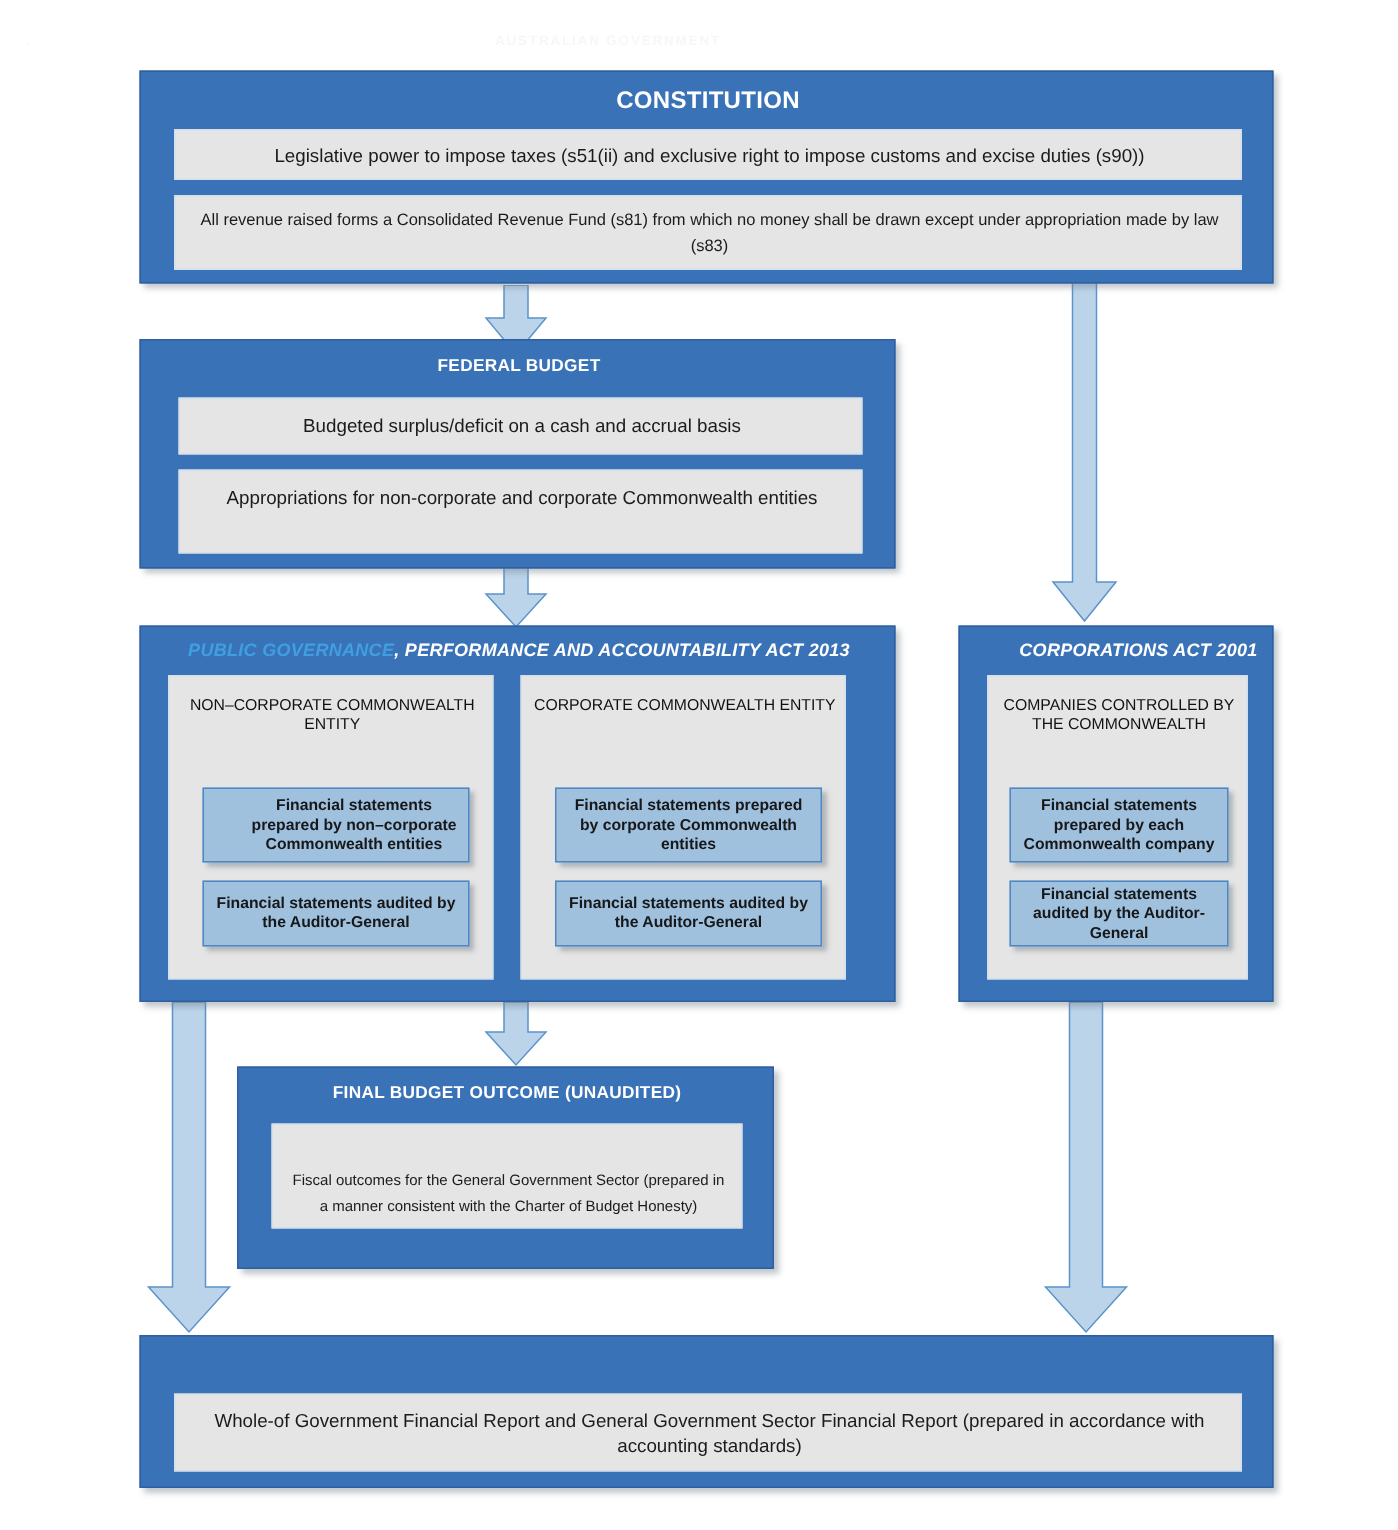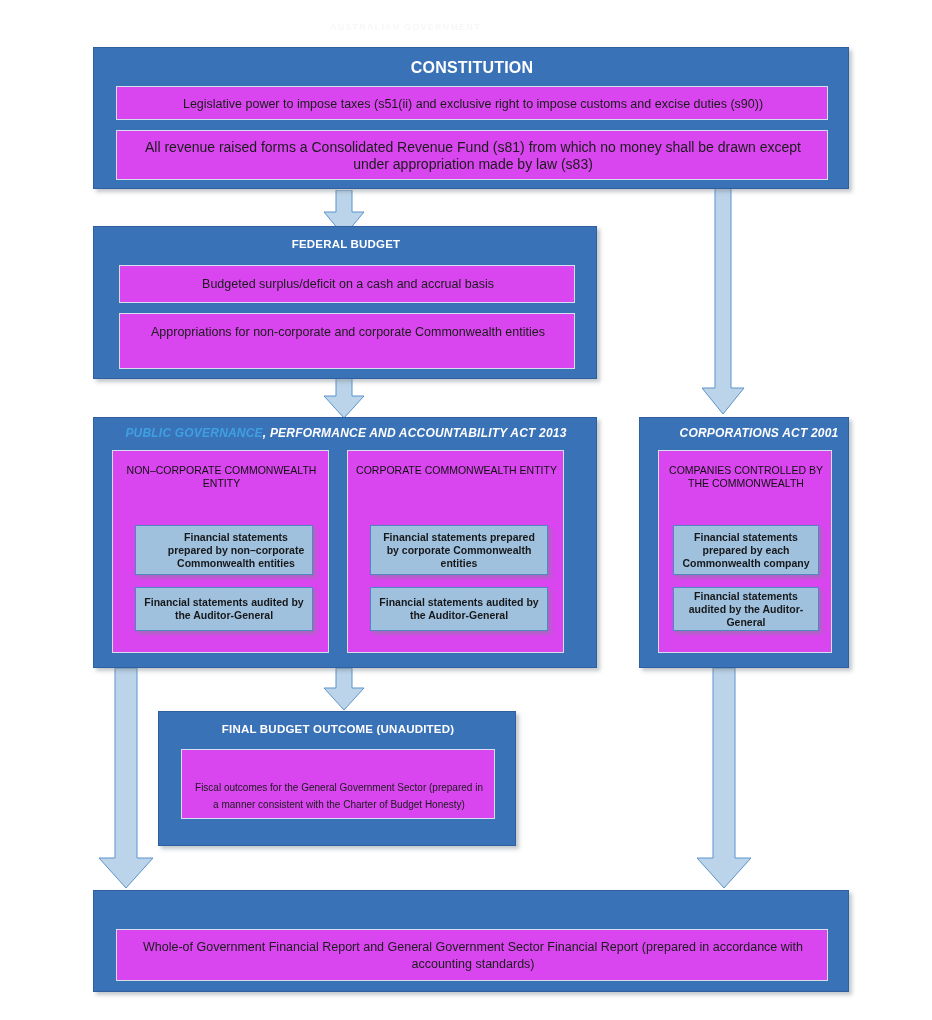--- a/index.html
+++ b/index.html
@@ -33,21 +33,21 @@
   }
   .group-title {
     color: #ffffff;
     font-weight: bold;
     text-align: center;
     letter-spacing: .2px;
   }
 
   
   .panel {
-    background: #d946ef;
+    background: #e5e5e5;
     border: 1px solid #d3dfeb;
   }
   .panel-text {
     color: #1b1b1b;
     text-align: center;
   }
 
   
   .subbox {
     background: #9fc1de;
@@ -143,21 +143,21 @@
 
   <div class="abs group" style="left:93px; top:47px; width:756px; height:142px;">
 
     <div class="group-title abs" style="left:0; top:11px; width:756px; font-size:16px;">CONSTITUTION</div>
 
     <div class="abs panel" style="left:22px; top:38px; width:712px; height:34px;">
       <div class="panel-text abs" style="left:0; top:9px; width:712px; font-size:12.5px; line-height:16px;">Legislative power to impose taxes (s51(ii) and exclusive right to impose customs and excise duties (s90))</div>
     </div>
 
     <div class="abs panel" style="left:22px; top:82px; width:712px; height:50px;">
-      <div class="panel-text abs" style="left:12px; top:8px; width:688px; font-size:14px; line-height:17px;">All revenue raised forms a Consolidated Revenue Fund (s81) from which no money shall be drawn except under appropriation made by law (s83)</div>
+      <div class="panel-text abs" style="left:12px; top:8px; width:688px; font-size:11px; line-height:17px;">All revenue raised forms a Consolidated Revenue Fund (s81) from which no money shall be drawn except under appropriation made by law (s83)</div>
     </div>
   </div>
 
   <div class="abs group" style="left:93px; top:226px; width:504px; height:153px;">
 
     <div class="group-title abs" style="left:0; top:11px; width:504px; font-size:11.5px;">FEDERAL BUDGET</div>
 
     <div class="abs panel" style="left:25px; top:38px; width:456px; height:38px;">
       <div class="panel-text abs" style="left:0; top:10px; width:456px; font-size:12.5px; line-height:17px;">Budgeted surplus/deficit on a cash and accrual basis</div>
     </div>

